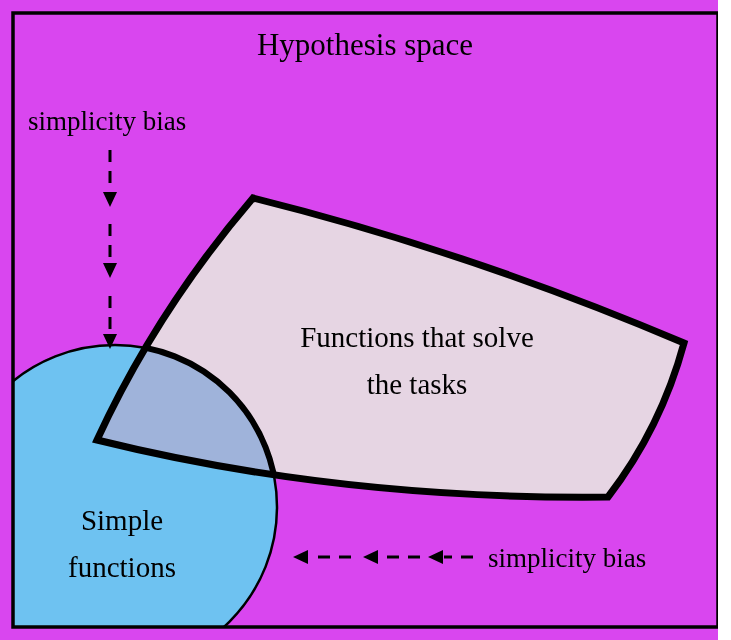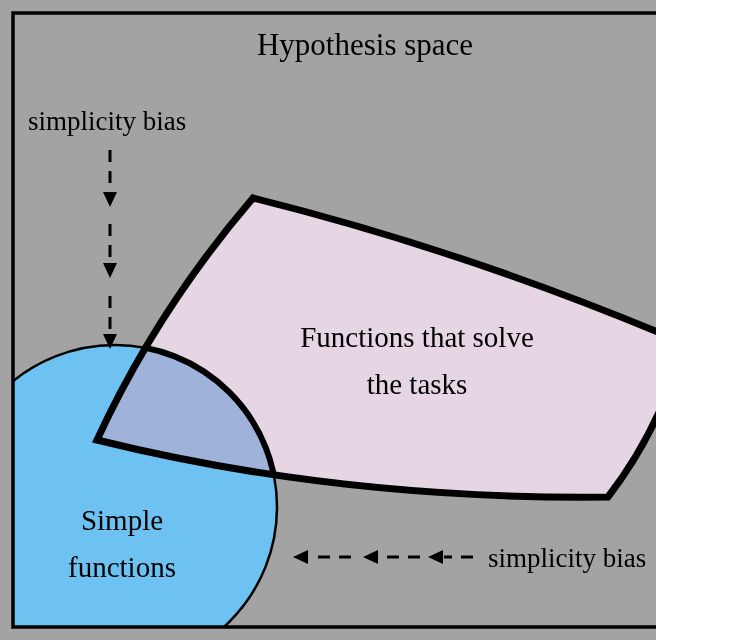--- a/index.html
+++ b/index.html
@@ -1,20 +1,20 @@
 <!DOCTYPE html>
 <html><head>
 <meta charset="utf-8">
 <style>
   html, body { margin: 0; padding: 0; background: #ffffff; }
   .stage {
     position: relative;
-    width: 656px;
+    width: 718px;
     height: 640px;
-    background: #a3a3a3;
+    background: #d946ef;
     overflow: hidden;
   }
   svg { display: block; }
   text {
     font-family: "Liberation Serif", "DejaVu Serif", serif;
     fill: #000000;
   }
   .title-text { font-size: 31px; }
   .region-label { font-size: 29px; }
   .bias-label { font-size: 27px; }

